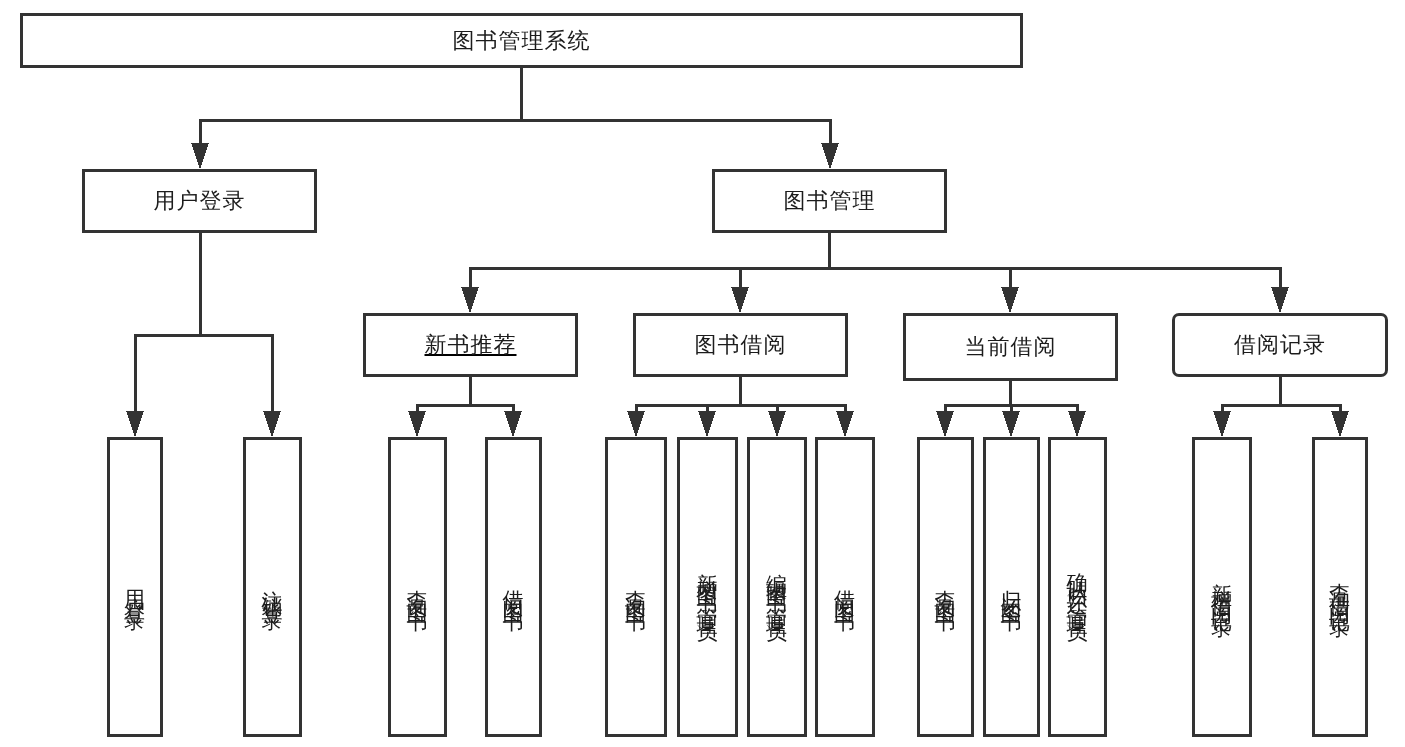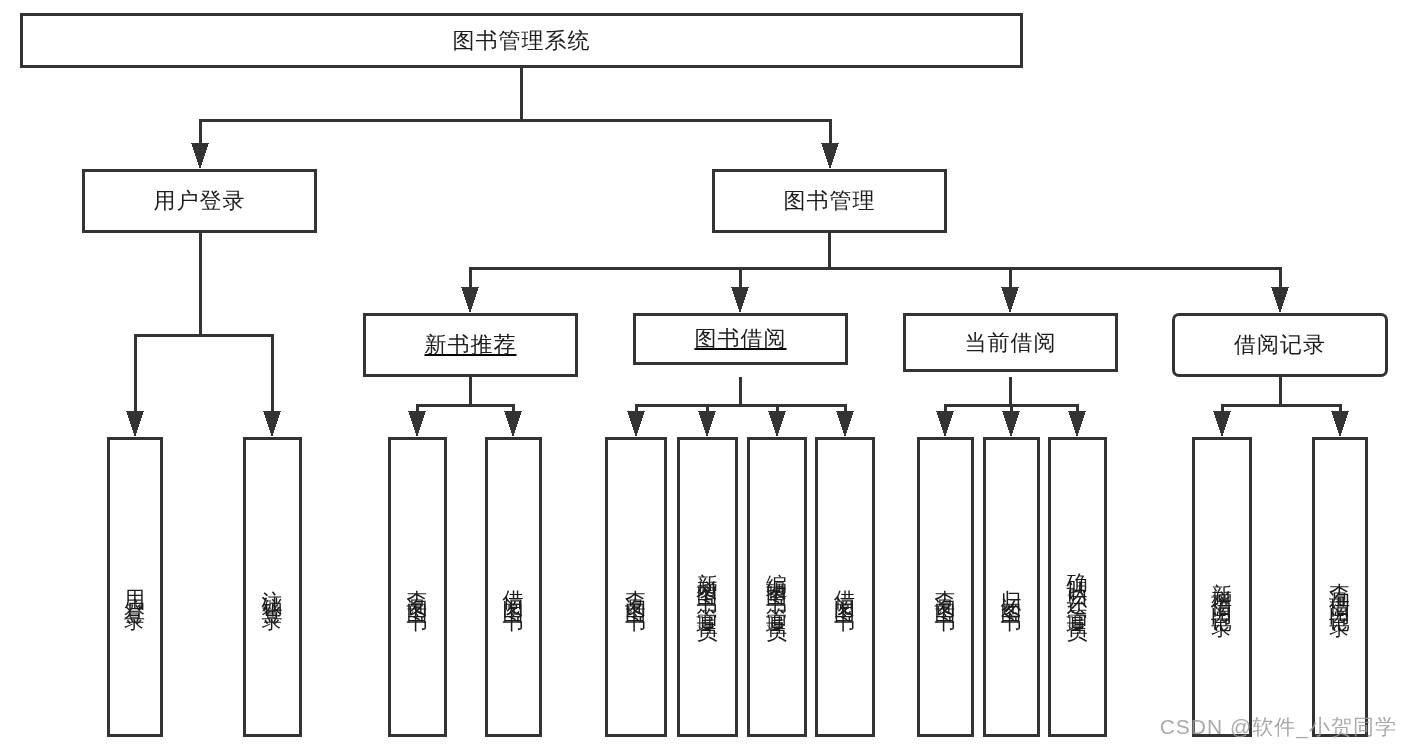--- a/index.html
+++ b/index.html
@@ -77,24 +77,24 @@
   <div class="box h" style="left:82px; top:169px; width:235px; height:64px;">
     <span>用户登录</span>
   </div>
   <div class="box h" style="left:712px; top:169px; width:235px; height:64px;">
     <span>图书管理</span>
   </div>
 
   <div class="box h" style="left:363px; top:313px; width:215px; height:64px;text-decoration:underline;">
     <span>新书推荐</span>
   </div>
-  <div class="box h" style="left:633px; top:313px; width:215px; height:52px;text-decoration:underline;">
+  <div class="box h" style="left:633px; top:313px; width:215px; height:64px;">
     <span>图书借阅</span>
   </div>
-  <div class="box h" style="left:903px; top:313px; width:215px; height:59px;">
+  <div class="box h" style="left:903px; top:313px; width:215px; height:68px;">
     <span>当前借阅</span>
   </div>
   <div class="box h" style="left:1172px; top:313px; width:216px; height:64px;border-radius:7px;">
     <span>借阅记录</span>
   </div>
 
   <div class="box v" style="left:107px; top:437px; width:56px; height:300px;">
     <span>用户登录</span>
   </div>
   <div class="box v" style="left:243px; top:437px; width:59px; height:300px;">
@@ -131,15 +131,14 @@
     <span>确认归还（管理员）</span>
   </div>
 
   <div class="box v" style="left:1192px; top:437px; width:60px; height:300px;">
     <span>新增借阅记录</span>
   </div>
   <div class="box v" style="left:1312px; top:437px; width:56px; height:300px;">
     <span>查询借阅记录</span>
   </div>
 
-  <div class="watermark">CSDN @软件_小贺同学</div>
 
 </div>
 
 </body></html>

